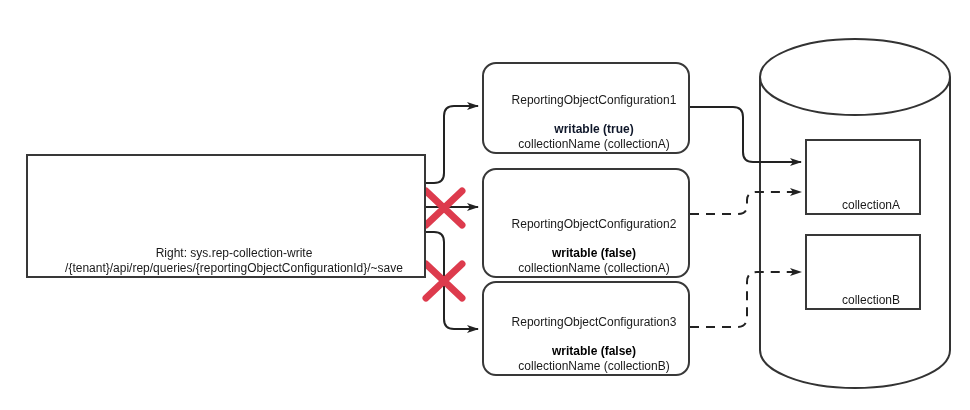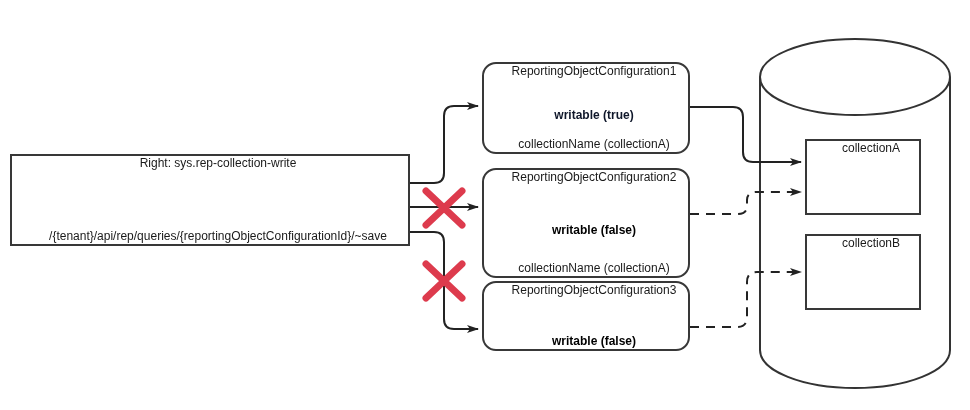--- a/index.html
+++ b/index.html
@@ -3,33 +3,33 @@
 <meta charset="utf-8">
 <style>
   html,body{margin:0;padding:0;background:#ffffff;}
   .canvas{
     position:relative;width:970px;height:410px;background:#ffffff;overflow:hidden;
     font-family:"Liberation Sans", sans-serif;color:#1a1a1a;
   }
   .layer{position:absolute;left:0;top:0;}
   .box{
     position:absolute;background:#ffffff;border:2px solid #383838;box-sizing:border-box;
-    display:flex;flex-direction:column;align-items:center;justify-content:space-between;
+    display:flex;flex-direction:column;align-items:center;justify-content:flex-end;
     text-align:center;font-size:12px;line-height:15px;padding-left:16px;
   }
-  .source-box{left:10px;top:154px;width:400px;height:92px;}
+  .source-box{left:26px;top:154px;width:400px;height:124px;}
   .config-box{left:482px;width:208px;height:92px;border-radius:14px;}
   .config-box .title{margin-bottom:14px;}
   .config-box .writable{font-weight:bold;}
   .writable-true{color:#0f172a;}
   .writable-false{color:#000000;}
   .collection-box{left:805px;width:116px;height:76px;}
   #config1{top:62px;}
   #config2{top:168px;height:110px;}
-  #config3{top:281px;height:70px;}
+  #config3{top:281px;height:95px;}
   #collectionA{top:139px;}
   #collectionB{top:234px;}
   .stroke{stroke:#333333;fill:none;}
   .conn{stroke:#222222;stroke-width:2;fill:none;}
   .dashed{stroke-dasharray:9 7;}
   .xmark{stroke:#dd3b4d;stroke-width:7;stroke-linecap:round;fill:none;}
 </style>
 </head>
 <body>
 
@@ -73,20 +73,21 @@
 
   <div class="box config-box" id="config2">
     <div class="title">ReportingObjectConfiguration2</div>
     <div class="writable writable-false">writable (false)</div>
     <div>collectionName (collectionA)</div>
   </div>
 
   <div class="box config-box" id="config3">
     <div class="title">ReportingObjectConfiguration3</div>
     <div class="writable writable-false">writable (false)</div>
+    <div>collectionName (collectionB)</div>
   </div>
 
   <div class="box collection-box" id="collectionA">
     <div>collectionA</div>
   </div>
 
   <div class="box collection-box" id="collectionB">
     <div>collectionB</div>
   </div>
 

